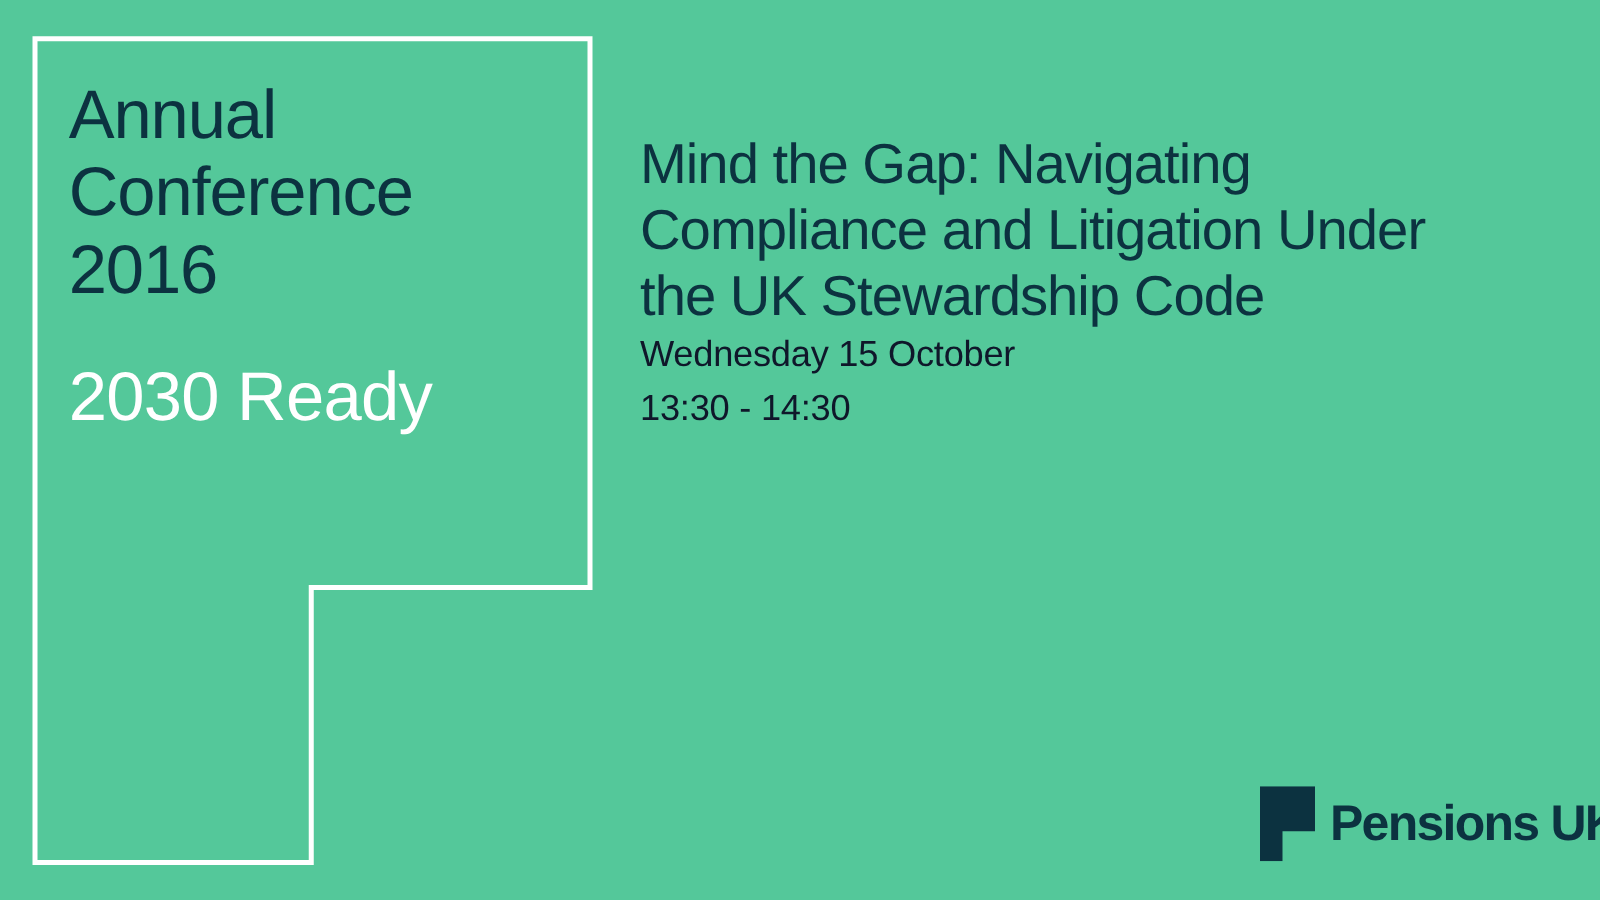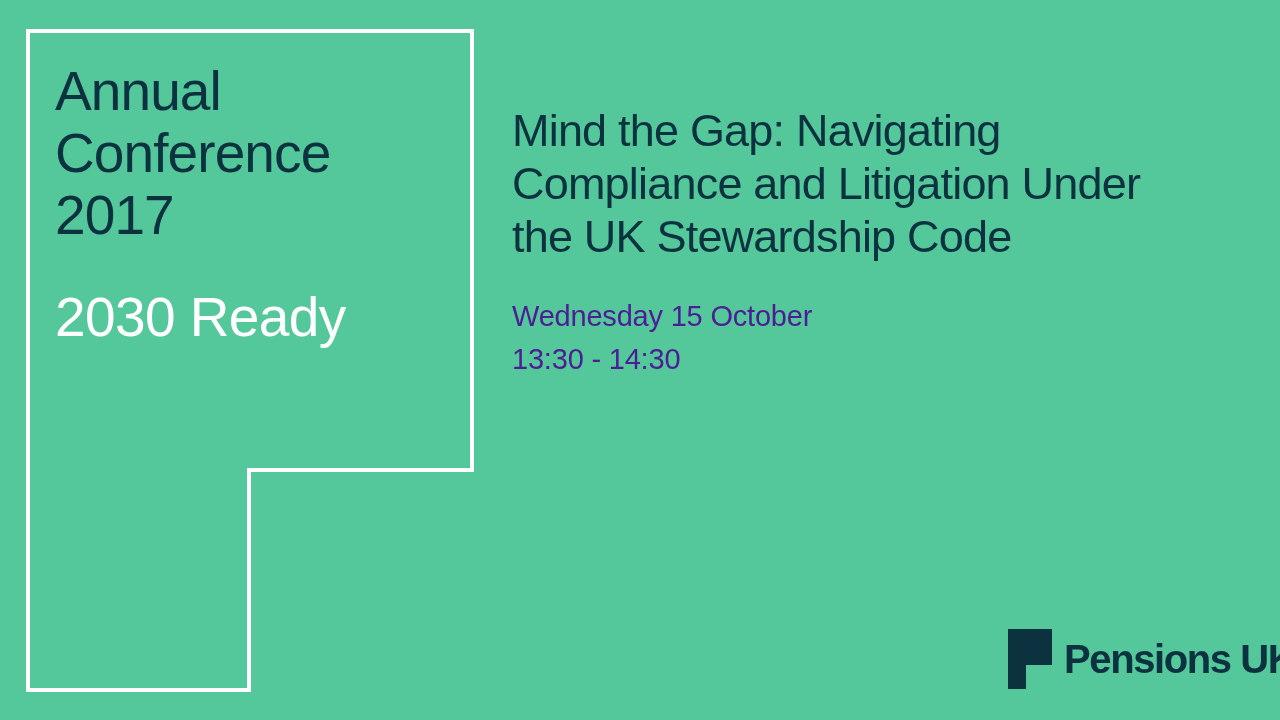--- a/index.html
+++ b/index.html
@@ -79,26 +79,25 @@
   .session-title {
     color: #0c3240;
     font-size: 45px;
     line-height: 53px;
     font-weight: 400;
     letter-spacing: -0.8px;
     margin-top: 32px;
   }
 
   .session-datetime {
-    color: #4c1d95;
+    color: #0f172a;
     font-size: 29px;
     line-height: 43px;
     font-weight: 400;
     letter-spacing: -0.2px;
-    margin-top: 32px;
     white-space: pre-line;
   }
 
   
   .logo {
     position: absolute;
     left: 1008px;
     top: 629px;
     display: flex;
     align-items: center;
@@ -126,21 +125,21 @@
 
 <div class="slide">
 
   <svg class="frame-outline" viewBox="0 0 1280 720" width="1280" height="720" aria-hidden="true">
     <path d="M 28 31 L 472 31 L 472 470 L 249 470 L 249 690 L 28 690 Z" fill="none" stroke="#ffffff" stroke-width="4"></path>
   </svg>
 
   <div class="left-block">
     <div class="conf-title">Annual
 Conference
-2017</div>
+2016</div>
     <div class="conf-tagline">2030 Ready</div>
   </div>
 
   <div class="right-block">
     <div class="session-title">Mind the Gap: Navigating Compliance and Litigation Under the UK Stewardship Code</div>
     <div class="session-datetime">Wednesday 15 October
 13:30 - 14:30</div>
   </div>
 
   <div class="logo">

